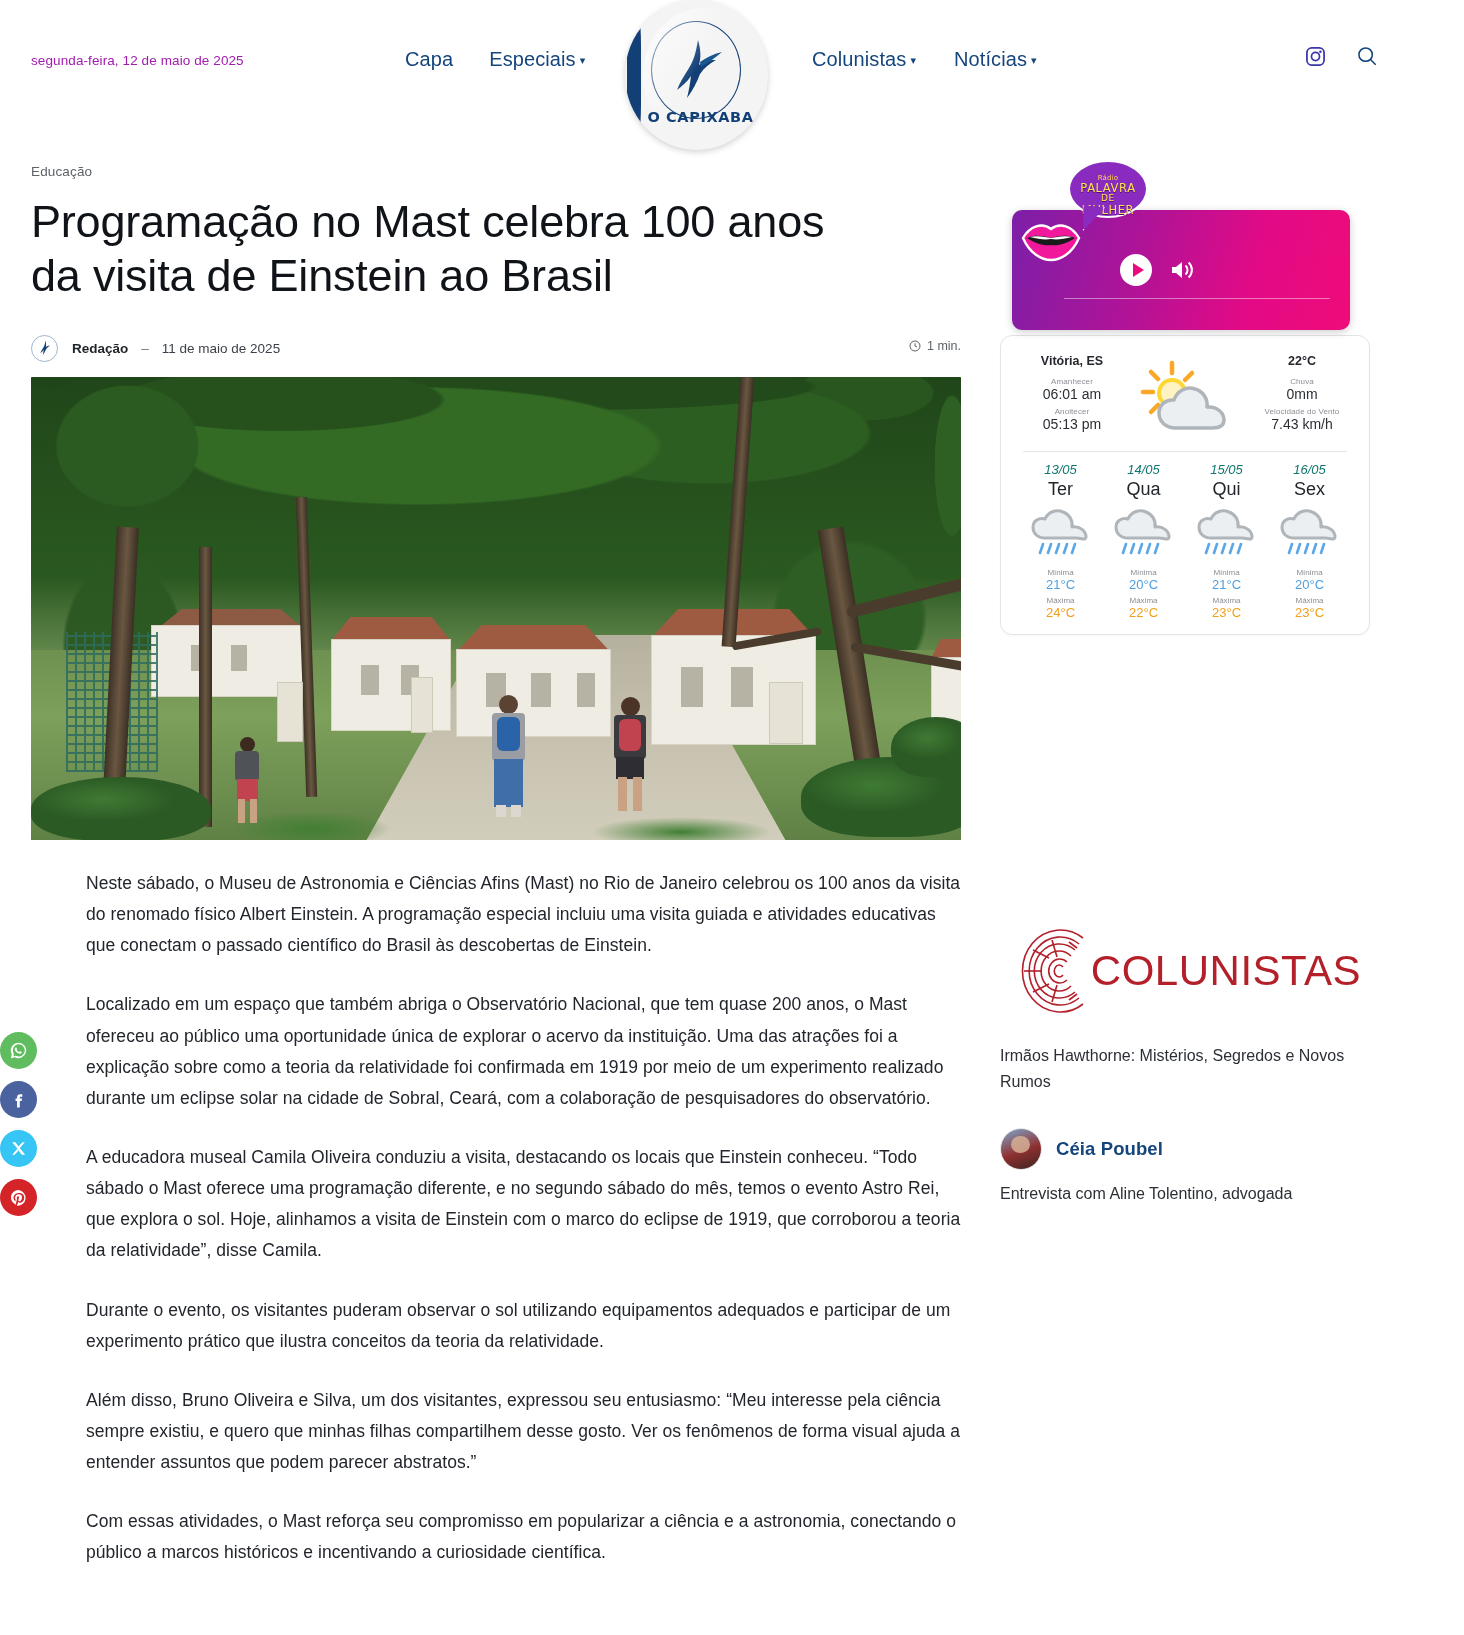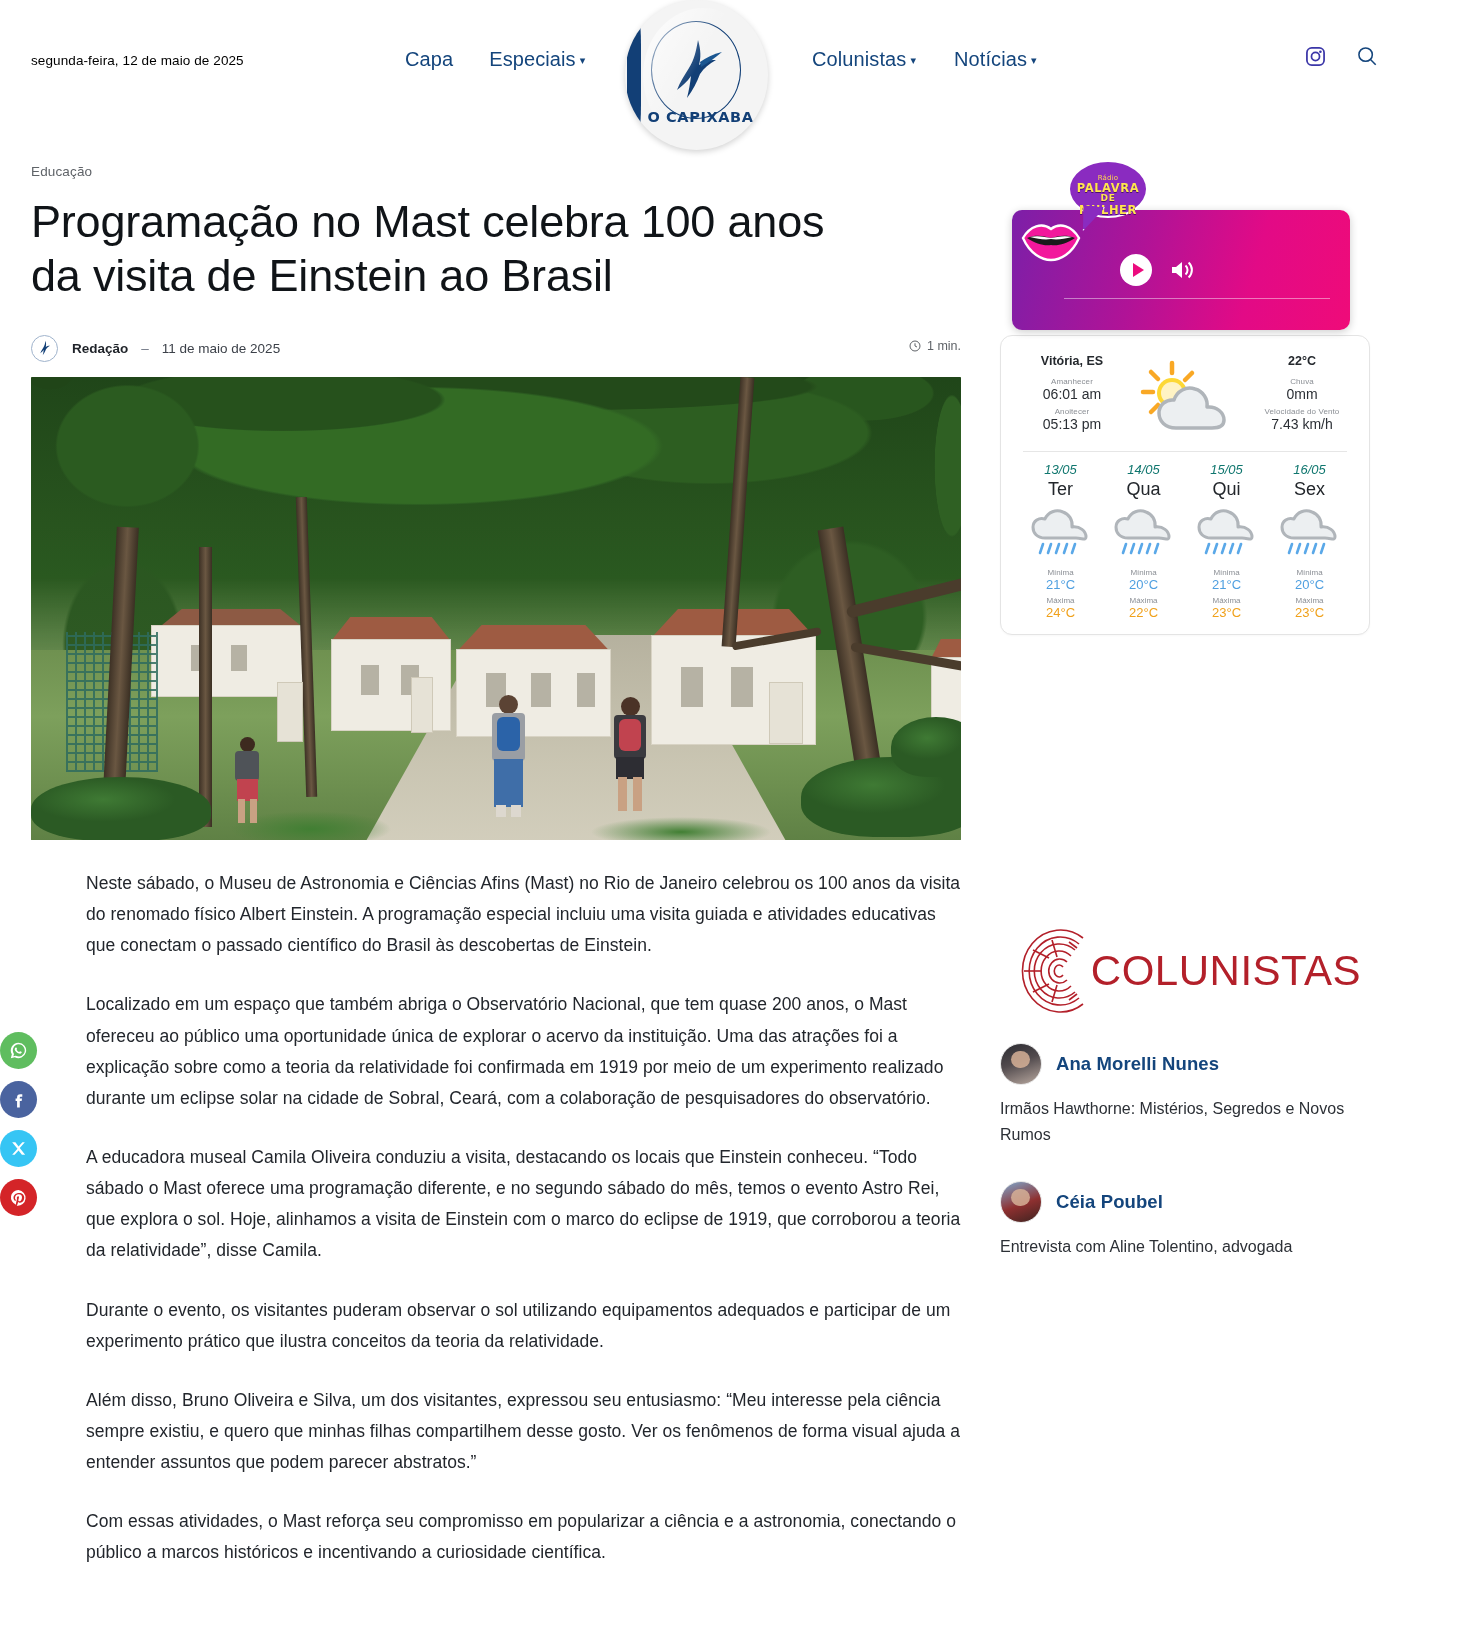--- a/index.html
+++ b/index.html
@@ -23,21 +23,21 @@
   .header-inner {
     position: relative;
     width: 1464px;
     height: 150px;
   }
   .header-date {
     position: absolute;
     left: 31px;
     top: 53px;
     font-size: 13.5px;
-    color: #000000;
+    color: #a21caf;
     letter-spacing: 0.1px;
     white-space: nowrap;
   }
   .nav-left {
     position: absolute;
     left: 405px;
     top: 48px;
     display: flex;
     gap: 36px;
     align-items: center;
@@ -431,21 +431,21 @@
     display: block;
     margin-top: 12px;
     font-size: 7px;
     color: #ffd84d;
     font-family: "DejaVu Sans", sans-serif;
     letter-spacing: .2px;
   }
   .bubble .l-big {
     display: block;
     font-size: 11.5px;
-    font-weight: bold;
+    font-weight: normal;
     color: #ffe54f;
     line-height: 1.05;
     letter-spacing: .6px;
     font-family: "DejaVu Sans", sans-serif;
     text-shadow: 0 1px 0 #4c0f6e;
   }
   .bubble .l-mid { font-size: 9px; }
   .lips {
     position: absolute;
     left: 20px; top: 62px;
@@ -886,24 +886,20 @@
             <line x1="33" y1="12" x2="38" y2="29"></line>
             <line x1="33" y1="74" x2="38" y2="57"></line>
             <line x1="50" y1="14" x2="58" y2="20"></line>
             <line x1="50" y1="72" x2="58" y2="66"></line>
           </g>
         </svg>
         <span class="col-logo-text">COLUNISTAS</span>
       </div>
 
       <div class="col-item">
-        <div class="col-row">
-          <div class="col-avatar av-a"></div>
-          <span class="col-name">Ana Morelli Nunes</span>
-        </div>
         <div class="col-desc">Irmãos Hawthorne: Mistérios, Segredos e Novos Rumos</div>
       </div>
 
       <div class="col-item" style="margin-top:34px;">
         <div class="col-row">
           <div class="col-avatar av-b"></div>
           <span class="col-name">Céia Poubel</span>
         </div>
         <div class="col-desc">Entrevista com Aline Tolentino, advogada</div>
       </div>

